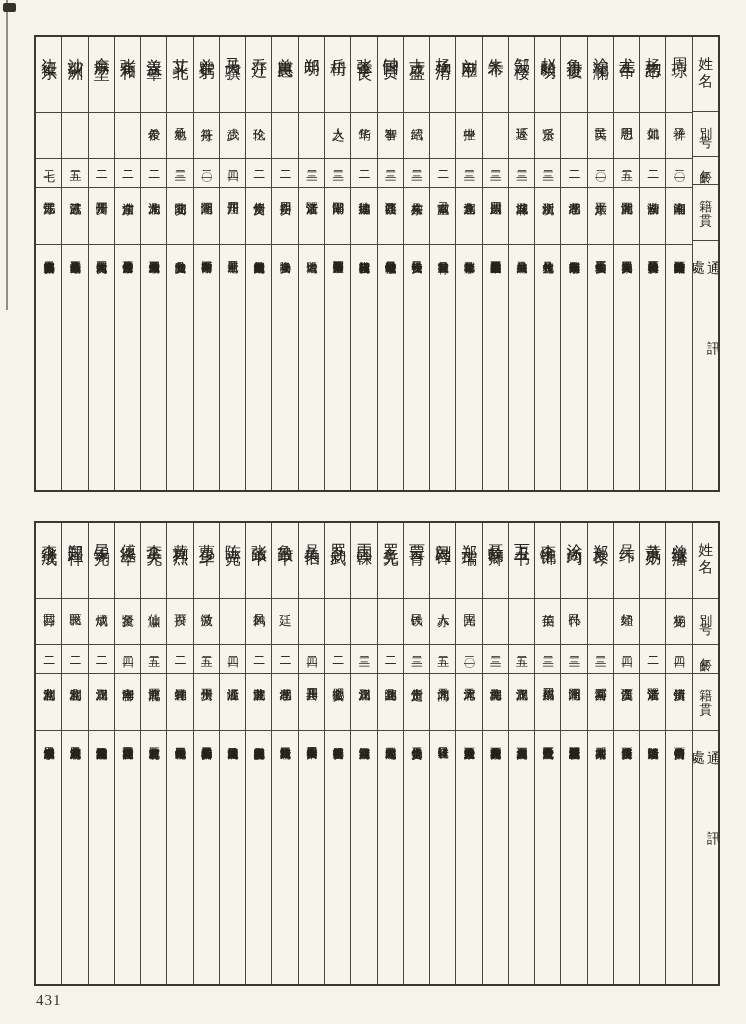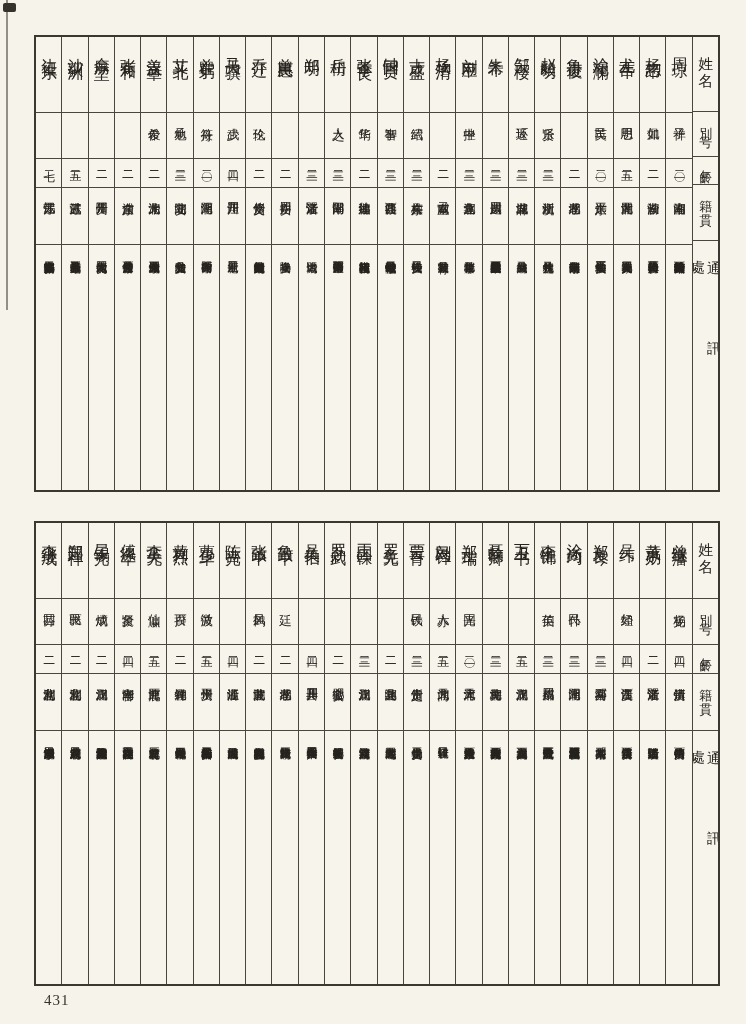--- a/index.html
+++ b/index.html
@@ -64,21 +64,21 @@
   .cell.addr   { flex: 1 1 auto; font-size: 11px; line-height: 13px; padding: 8px 1px 6px; border-bottom: none; }
   
   .col.head .cell { background: #f7f4ec; }
   .col.head .name   > span { letter-spacing: 16px; font-size: 15px; }
   .col.head .alias  > span { letter-spacing: 9px;  font-size: 13px; }
   .col.head .age    > span { letter-spacing: 2px;  font-size: 12px; }
   .col.head .native > span { letter-spacing: 14px; font-size: 13px; }
   .col.head .addr   > span { letter-spacing: 80px; font-size: 14px; line-height: 16px; }
   .page-number {
     position: absolute;
-    left: 44px;
+    left: 36px;
     top: 992px;
     font-size: 15px;
     letter-spacing: 1px;
     color: #36332c;
   }
 </style>
 </head>
 <body>
 
 <div class="page">

